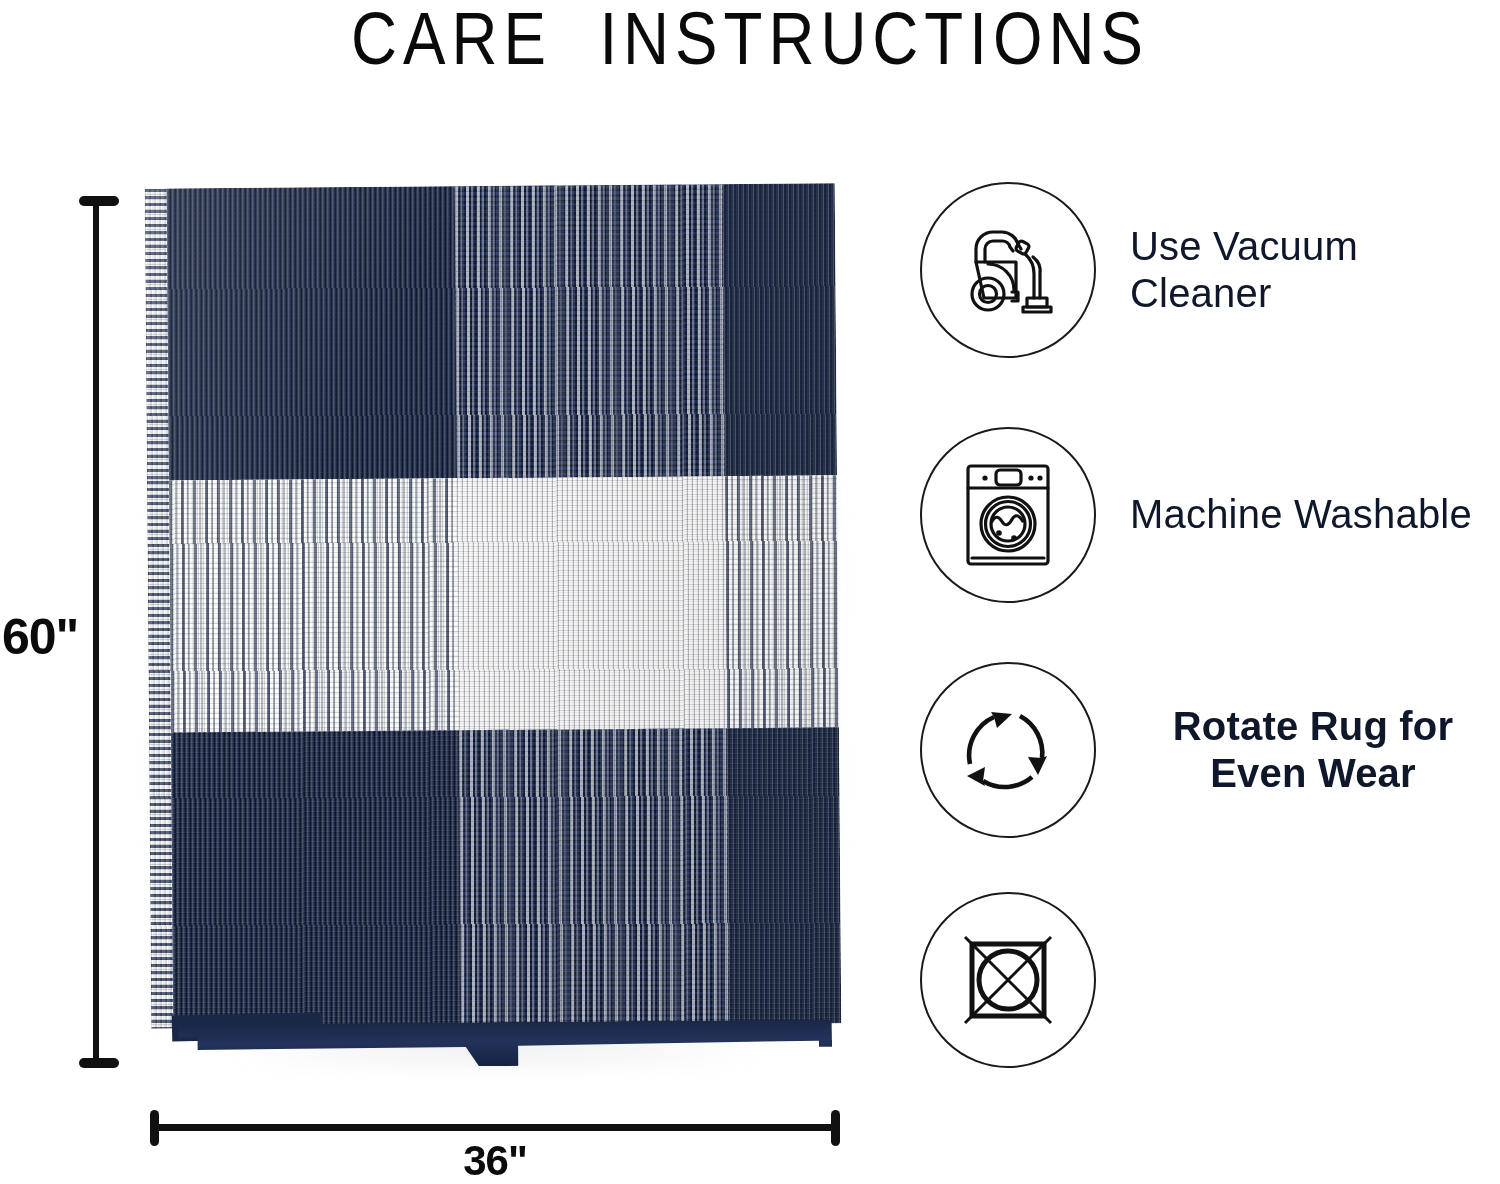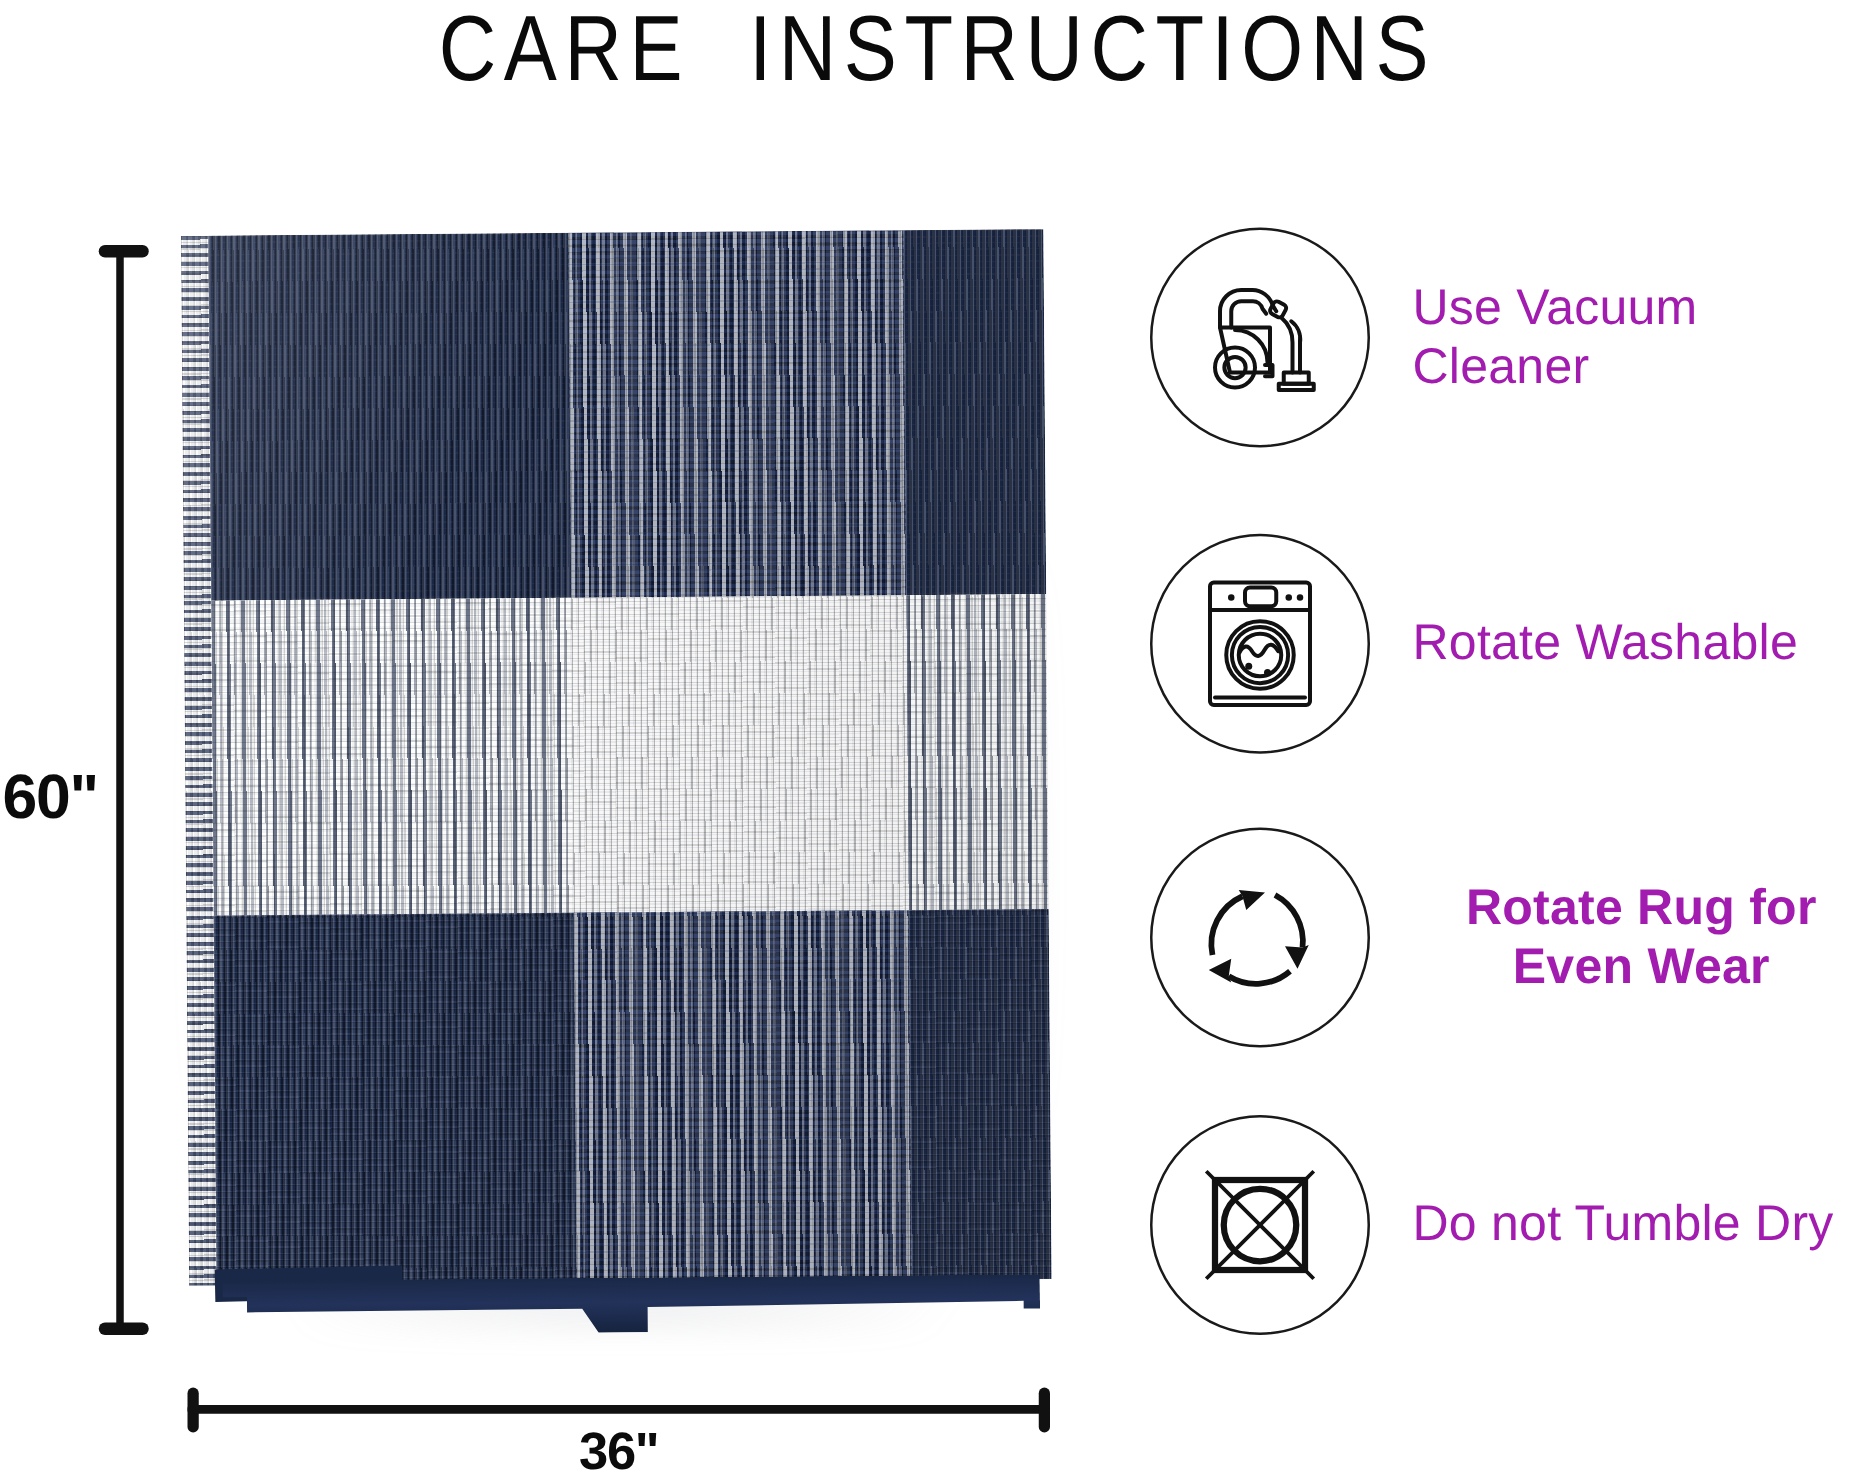--- a/index.html
+++ b/index.html
@@ -337,21 +337,21 @@
     align-items: center;
     justify-content: center;
     background: #ffffff;
   }
   .care-icon-circle svg { display: block; }
 
   .care-label {
     margin-left: 34px;
     font-size: 40px;
     font-weight: 400;
-    color: #a21caf;
+    color: #0f172a;
     line-height: 1.18;
     letter-spacing: 0.2px;
     max-width: 366px;
   }
   .care-label.centered { text-align: center; font-weight: bold; }
 </style>
 </head>
 <body>
 
 <div id="page">
@@ -451,21 +451,21 @@
           <circle cx="52" cy="64" r="17"></circle>
 
           <path d="M35.6 62 q5 -9 10 -1 q5 8 10 -1 q5 -9 11 1"></path>
 
           <circle cx="43" cy="73" r="2.8" fill="#111111" stroke="none"></circle>
           <circle cx="58" cy="78" r="2.8" fill="#111111" stroke="none"></circle>
 
           <path d="M16 98 L88 98"></path>
         </svg>
       </div>
-      <div class="care-label">Rotate Washable</div>
+      <div class="care-label">Machine Washable</div>
     </div>
 
     <div class="care-item" data-row="2">
       <div class="care-icon-circle">
         <svg width="116" height="116" viewBox="0 0 116 116" fill="none" stroke="#111111" stroke-linecap="butt">
 
           <path d="M20 72 A42 42 0 0 1 44 25" stroke-width="4.6"></path>
           <path d="M44 25 L41 20 L62 22 L47 36 Z" fill="#111111" stroke="none"></path>
 
           <path d="M70 24 A42 42 0 0 1 92 66" stroke-width="4.6"></path>
@@ -483,17 +483,16 @@
         <svg width="104" height="104" viewBox="0 0 104 104" fill="none" stroke="#111111" stroke-linecap="butt">
 
           <rect x="16" y="16" width="72" height="72" stroke-width="5"></rect>
 
           <circle cx="52" cy="52" r="29" stroke-width="5"></circle>
 
           <path d="M9 9 L95 95" stroke-width="3"></path>
           <path d="M95 9 L9 95" stroke-width="3"></path>
         </svg>
       </div>
-      <div class="care-label">Do not Tumble Dry</div>
     </div>
 
   </div>
 </div>
 
 </body></html>

